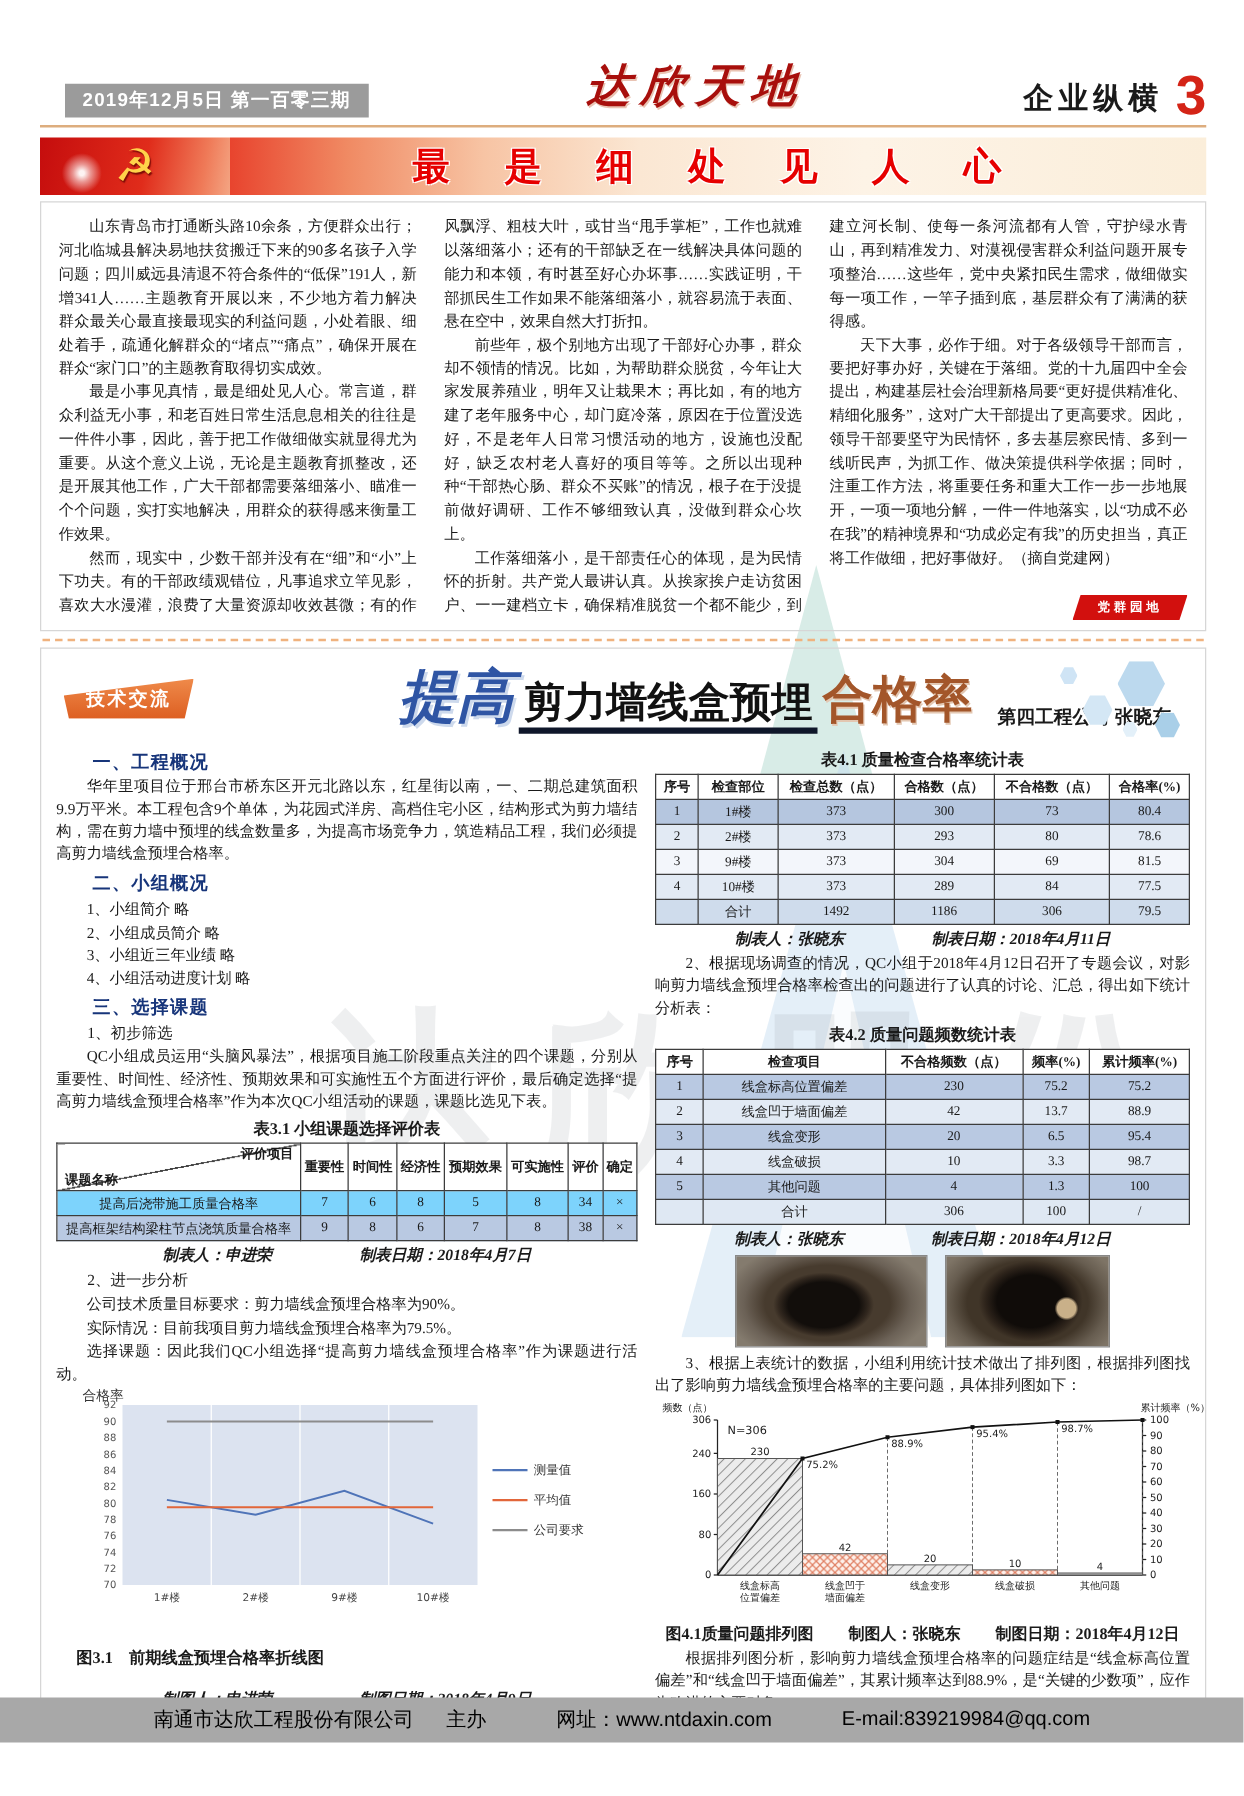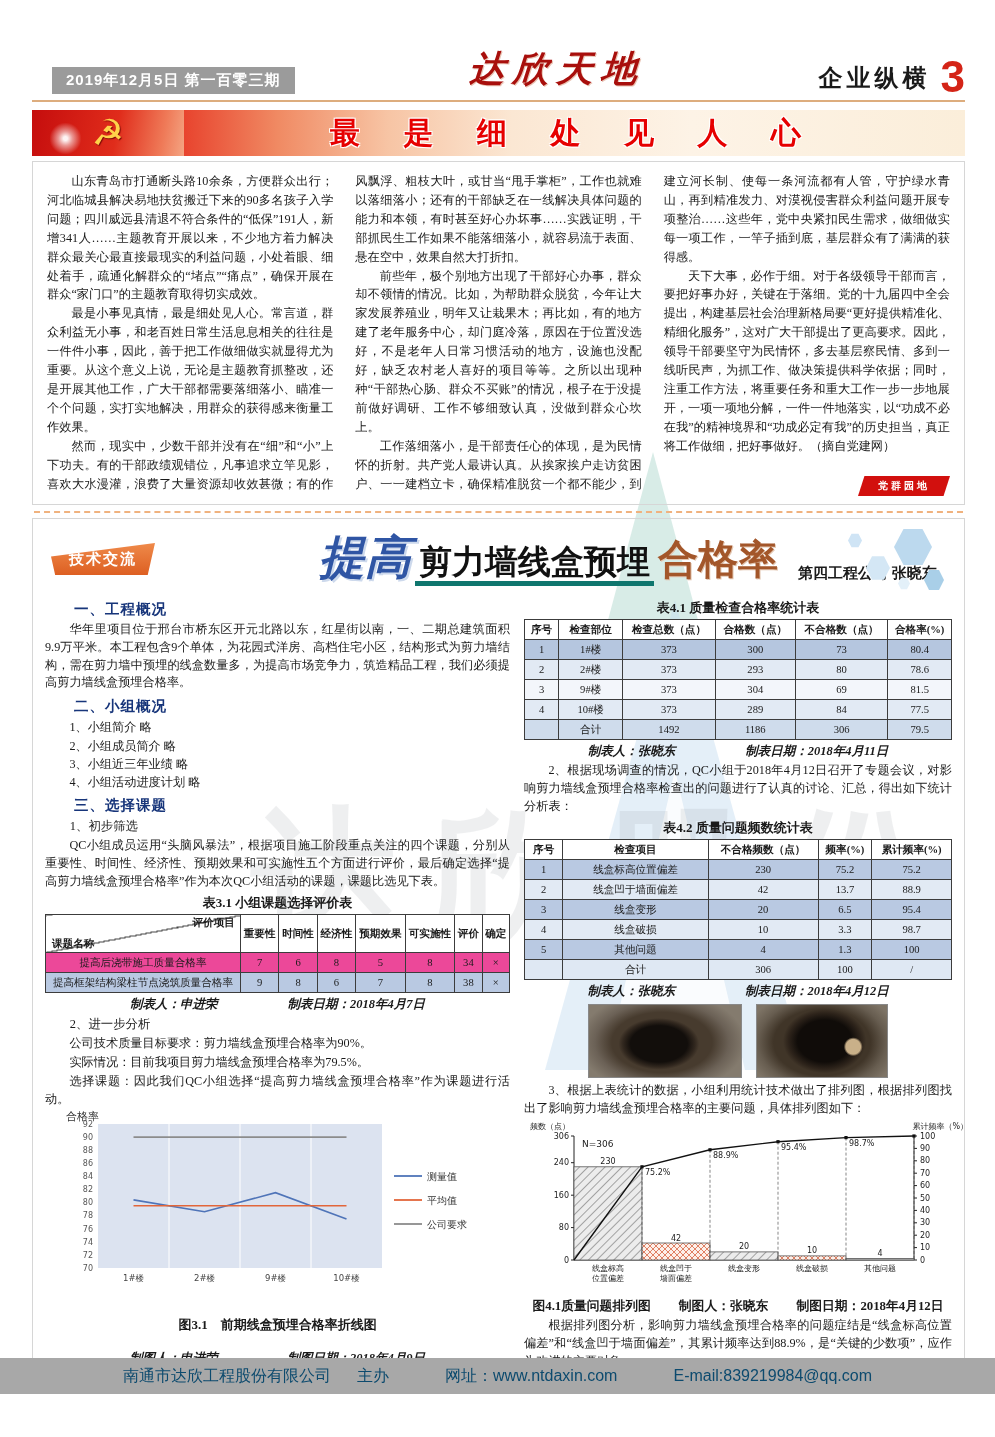--- a/index.html
+++ b/index.html
@@ -46,21 +46,21 @@
 
   
   .tech-box{position:relative;border:1px solid #d6d6d6;height:844px;padding:8px 12px;overflow:hidden;}
   .tech-hdr{position:relative;display:flex;align-items:flex-end;gap:14px;height:62px;}
   .tech-badge{position:relative;margin:8px 0 14px 6px;background:linear-gradient(180deg,#ef8a4a,#dd5f22);
       color:#fff;font-weight:bold;font-size:15px;letter-spacing:2px;padding:7px 18px 6px;
       clip-path:polygon(0 42%,100% 0,93% 100%,4% 100%);font-family:"Liberation Sans",sans-serif;flex:none;}
   .tech-title{flex:none;margin-left:150px;white-space:nowrap;}
   .tt1{font-size:46px;font-weight:bold;font-style:italic;color:#2f55a4;font-family:"Liberation Sans",sans-serif;
        text-shadow:2px 2px 0 #cdd9ec;}
-  .tt2{font-size:33px;font-weight:bold;color:#111;border-bottom:5px solid #0f766e;padding:0 4px 1px;}
+  .tt2{font-size:33px;font-weight:bold;color:#111;border-bottom:5px solid #0f172a;padding:0 4px 1px;}
   .tt3{font-size:40px;font-weight:bold;color:#a3562a;text-shadow:1px 1px 0 #e3c7b2;}
   .tech-author{font-size:15px;font-weight:bold;margin:0 0 6px 6px;white-space:nowrap;}
   .hexes{position:absolute;right:-4px;top:-2px;width:120px;height:80px;}
   .hex{position:absolute;clip-path:polygon(25% 5%,75% 5%,100% 50%,75% 95%,25% 95%,0 50%);}
 
   .cols{display:flex;gap:14px;margin-top:6px;}
   .col-l{width:465px;flex:none;}
   .col-r{flex:1;min-width:0;}
 
   h3.sec{margin:5px 0 2px;padding-left:2em;font-size:14.5px;color:#17357a;
@@ -71,21 +71,21 @@
 
   .tcap{text-align:center;font-weight:bold;font-size:13px;margin:4px 0 2px;}
   table{border-collapse:collapse;width:100%;font-size:10.6px;text-align:center;}
   th,td{border:1px solid #3c3c3c;padding:2.5px 2px;}
   th{font-weight:bold;background:#fff;}
   .maker-line{display:flex;justify-content:center;gap:70px;font-size:12.5px;font-weight:bold;
      font-style:italic;margin:3px 0 2px;}
 
   
   .t31 td:first-child{width:42%;}
-  .t31 tbody tr:nth-child(1){background:#ec4899;padding-left:45px;}
+  .t31 tbody tr:nth-child(1){background:#7dd3fc;padding-left:45px;}
   .t31 tbody tr:nth-child(2){background:#b9c9e2;}
   .t31 tbody tr:nth-child(3){background:#ffffff;}
   .t31 td.red{color:#d42417;font-weight:bold;}
   .diag{position:relative;height:32px;background-image:linear-gradient(to bottom right,
         transparent calc(50% - .6px),#444 calc(50% - .6px),#444 calc(50% + .6px),transparent calc(50% + .6px));}
   .diag .dt{position:absolute;top:1px;right:5px;font-size:10.6px;font-weight:bold;}
   .diag .db{position:absolute;bottom:1px;left:6px;font-size:10.6px;font-weight:bold;}
 
   
   .t41 tbody tr:nth-child(1){background:#b5c6df;}
@@ -102,26 +102,26 @@
   .photo1{width:152px;background:
      radial-gradient(ellipse 34% 46% at 46% 54%,#120e0b 0 55%,#32281f 70%,rgba(60,50,40,0) 78%),
      radial-gradient(ellipse 55% 70% at 48% 52%,#473b2e 0 60%,#6b6156 80%,#847b6e 100%);}
   .photo2{width:130px;background:
      radial-gradient(circle at 74% 58%,#c9b089 0 7%,rgba(200,170,130,0) 9%),
      radial-gradient(ellipse 40% 56% at 52% 50%,#100c09 0 52%,#2e241b 70%,rgba(60,50,40,0) 80%),
      radial-gradient(ellipse 60% 75% at 50% 52%,#403528 0 62%,#675d50 82%,#7e7466 100%);}
 
   .chart-wrap{text-align:center;margin:2px 0;}
   .chart-wrap svg{display:inline-block;}
-  .fig-cap{text-align:center;font-weight:bold;font-size:13px;margin:16px;}
+  .fig-cap{text-align:left;font-weight:bold;font-size:13px;margin:16px;}
   .fig41-line{display:flex;justify-content:center;gap:28px;font-size:12.8px;font-weight:bold;margin:1px 0 2px;}
 
   
   .footer{position:absolute;left:0;right:0;top:1358px;height:36px;background:#a8a8a8;z-index:2;
-     display:flex;align-items:center;justify-content:center;gap:56px;color:#0c4a6e;
+     display:flex;align-items:center;justify-content:center;gap:56px;color:#000000;
      font-family:"Liberation Sans",sans-serif;font-size:16px;}
   .footer .grp{display:flex;gap:26px;}
 </style>
 </head>
 <body>
 
 <div class="page">
 
   <div class="wm wm-tri" style="left:578px;top:452px;width:150px;height:280px;background:#7ec1b0;opacity:.30;"></div>
   <div class="wm wm-tri" style="left:545px;top:600px;width:260px;height:470px;background:#c3dcef;opacity:.45;"></div>

